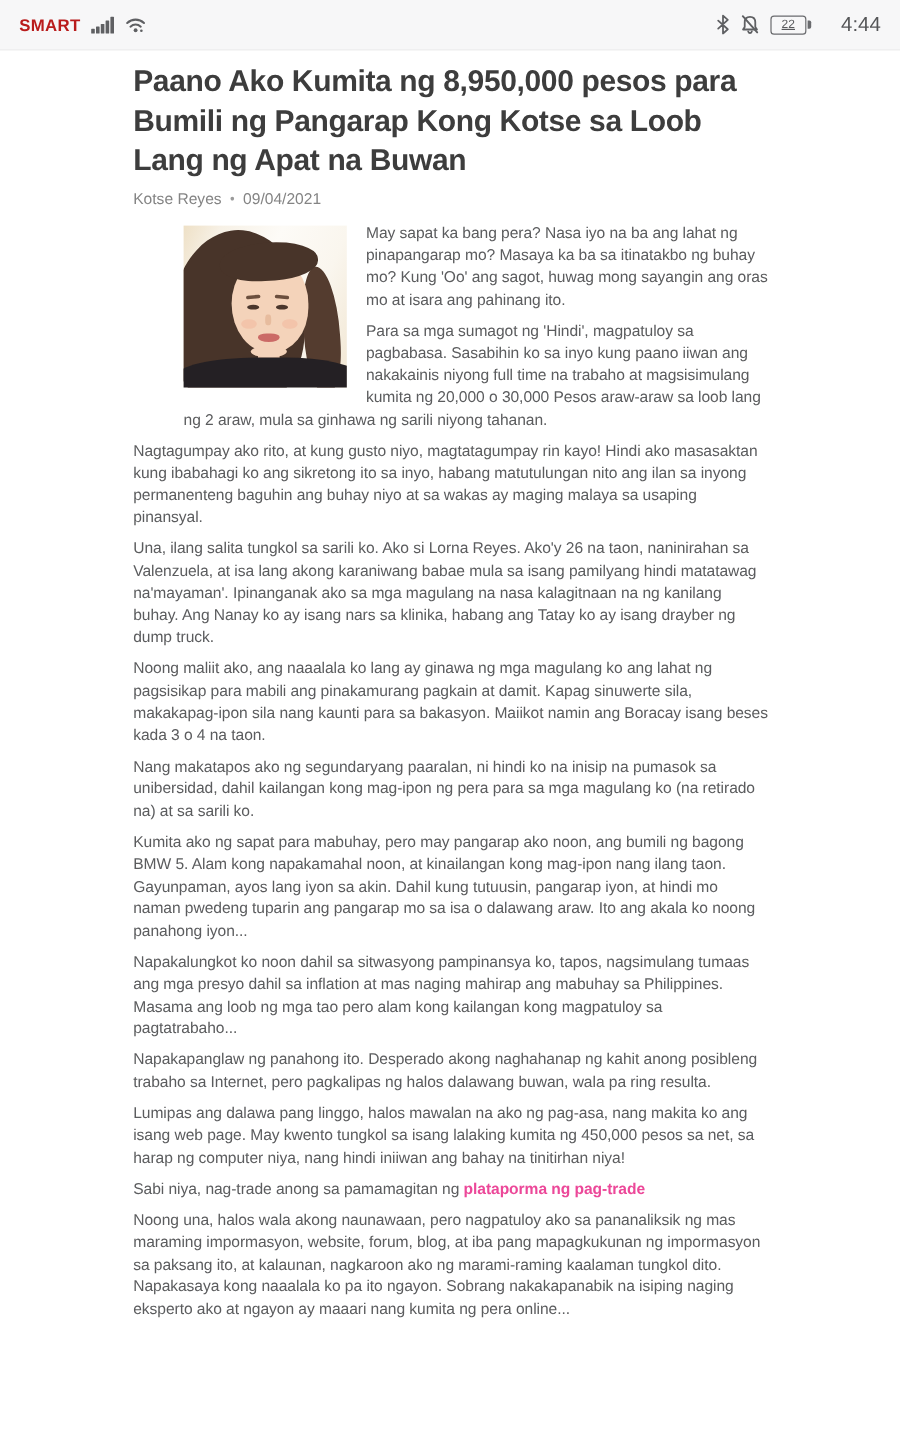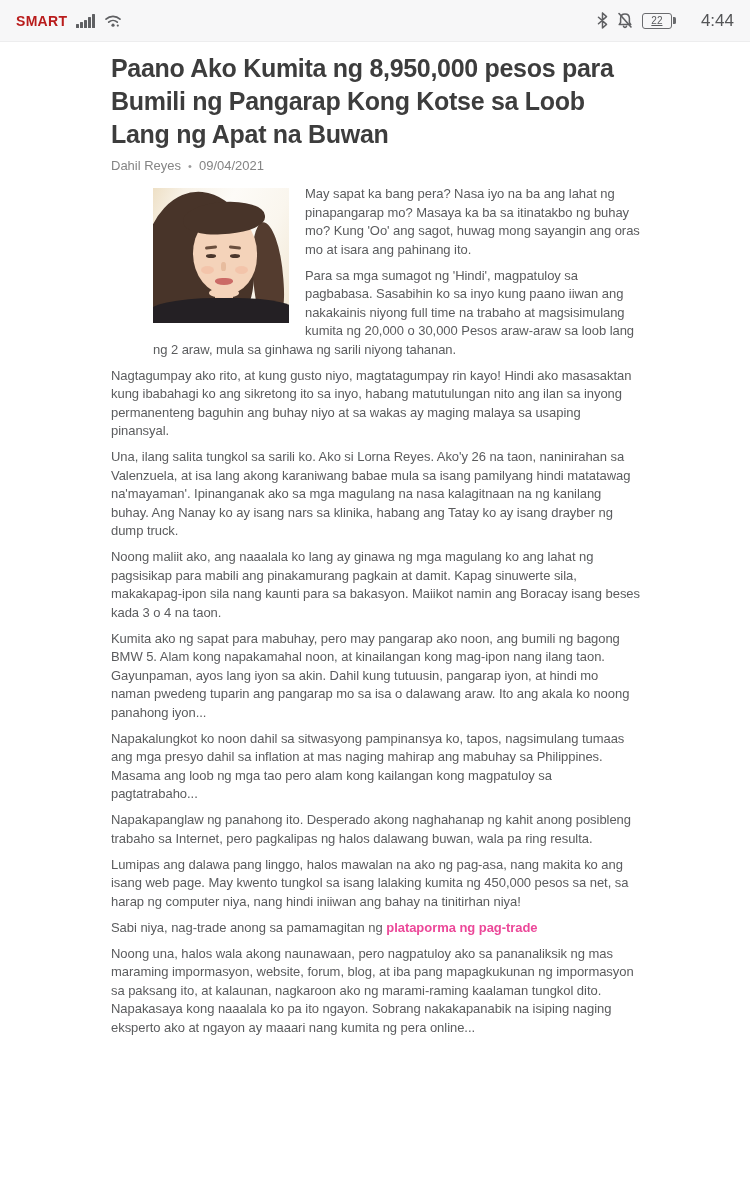--- a/index.html
+++ b/index.html
@@ -107,21 +107,21 @@
     </span>
     <span class="time">4:44</span>
   </div>
 </div>
 
 <div class="content">
 
   <h1 class="title">Paano Ako Kumita ng 8,950,000 pesos para Bumili ng Pangarap Kong Kotse sa Loob Lang ng Apat na Buwan</h1>
 
   <div class="byline">
-    <span>Dahil Reyes</span>
+    <span>Kotse Reyes</span>
     <span class="dot">•</span>
     <span>09/04/2021</span>
   </div>
 
   <div class="article-body">
 
     <div class="lead-wrap clearfix">
       <div class="photo">
         <span class="ph-hair-main"></span>
         <span class="ph-hair-right"></span>
@@ -139,20 +139,21 @@
         <span class="ph-lips"></span>
         <span class="ph-shirt"></span>
       </div>
       <p>May sapat ka bang pera? Nasa iyo na ba ang lahat ng pinapangarap mo? Masaya ka ba sa itinatakbo ng buhay mo? Kung 'Oo' ang sagot, huwag mong sayangin ang oras mo at isara ang pahinang ito.</p>
       <p>Para sa mga sumagot ng 'Hindi', magpatuloy sa pagbabasa. Sasabihin ko sa inyo kung paano iiwan ang nakakainis niyong full time na trabaho at magsisimulang kumita ng 20,000 o 30,000 Pesos araw-araw sa loob lang ng 2 araw, mula sa ginhawa ng sarili niyong tahanan.</p>
     </div>
 
     <p>Nagtagumpay ako rito, at kung gusto niyo, magtatagumpay rin kayo! Hindi ako masasaktan kung ibabahagi ko ang sikretong ito sa inyo, habang matutulungan nito ang ilan sa inyong permanenteng baguhin ang buhay niyo at sa wakas ay maging malaya sa usaping pinansyal.</p>
     <p>Una, ilang salita tungkol sa sarili ko. Ako si Lorna Reyes. Ako'y 26 na taon, naninirahan sa Valenzuela, at isa lang akong karaniwang babae mula sa isang pamilyang hindi matatawag na'mayaman'. Ipinanganak ako sa mga magulang na nasa kalagitnaan na ng kanilang buhay. Ang Nanay ko ay isang nars sa klinika, habang ang Tatay ko ay isang drayber ng dump truck.</p>
     <p>Noong maliit ako, ang naaalala ko lang ay ginawa ng mga magulang ko ang lahat ng pagsisikap para mabili ang pinakamurang pagkain at damit. Kapag sinuwerte sila, makakapag-ipon sila nang kaunti para sa bakasyon. Maiikot namin ang Boracay isang beses kada 3 o 4 na taon.</p>
+    <p>Nang makatapos ako ng segundaryang paaralan, ni hindi ko na inisip na pumasok sa unibersidad, dahil kailangan kong mag-ipon ng pera para sa mga magulang ko (na retirado na) at sa sarili ko.</p>
     <p>Kumita ako ng sapat para mabuhay, pero may pangarap ako noon, ang bumili ng bagong BMW 5. Alam kong napakamahal noon, at kinailangan kong mag-ipon nang ilang taon. Gayunpaman, ayos lang iyon sa akin. Dahil kung tutuusin, pangarap iyon, at hindi mo naman pwedeng tuparin ang pangarap mo sa isa o dalawang araw. Ito ang akala ko noong panahong iyon...</p>
     <p>Napakalungkot ko noon dahil sa sitwasyong pampinansya ko, tapos, nagsimulang tumaas ang mga presyo dahil sa inflation at mas naging mahirap ang mabuhay sa Philippines. Masama ang loob ng mga tao pero alam kong kailangan kong magpatuloy sa pagtatrabaho...</p>
     <p>Napakapanglaw ng panahong ito. Desperado akong naghahanap ng kahit anong posibleng trabaho sa Internet, pero pagkalipas ng halos dalawang buwan, wala pa ring resulta.</p>
     <p>Lumipas ang dalawa pang linggo, halos mawalan na ako ng pag-asa, nang makita ko ang isang web page. May kwento tungkol sa isang lalaking kumita ng 450,000 pesos sa net, sa harap ng computer niya, nang hindi iniiwan ang bahay na tinitirhan niya!</p>
 
     <p><span>Sabi niya, nag-trade anong sa pamamagitan ng </span><a href="#">plataporma ng pag-trade</a></p>
 
 
     <p>Noong una, halos wala akong naunawaan, pero nagpatuloy ako sa pananaliksik ng mas maraming impormasyon, website, forum, blog, at iba pang mapagkukunan ng impormasyon sa paksang ito, at kalaunan, nagkaroon ako ng marami-raming kaalaman tungkol dito. Napakasaya kong naaalala ko pa ito ngayon. Sobrang nakakapanabik na isiping naging eksperto ako at ngayon ay maaari nang kumita ng pera online...</p>
 

